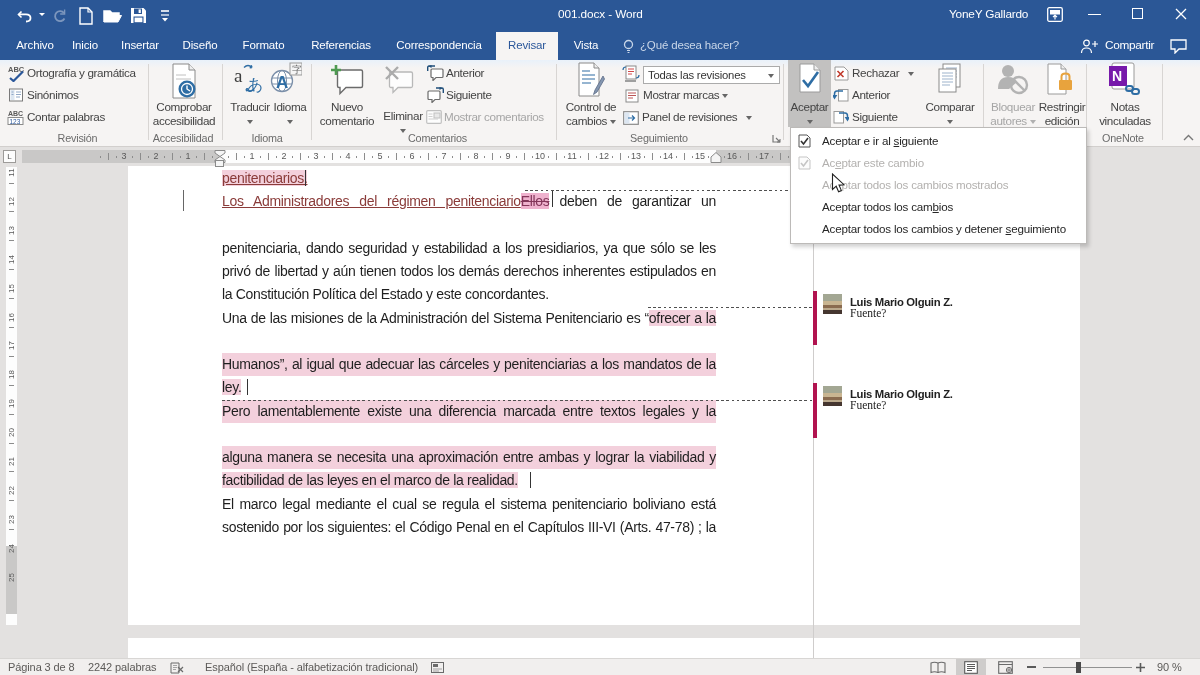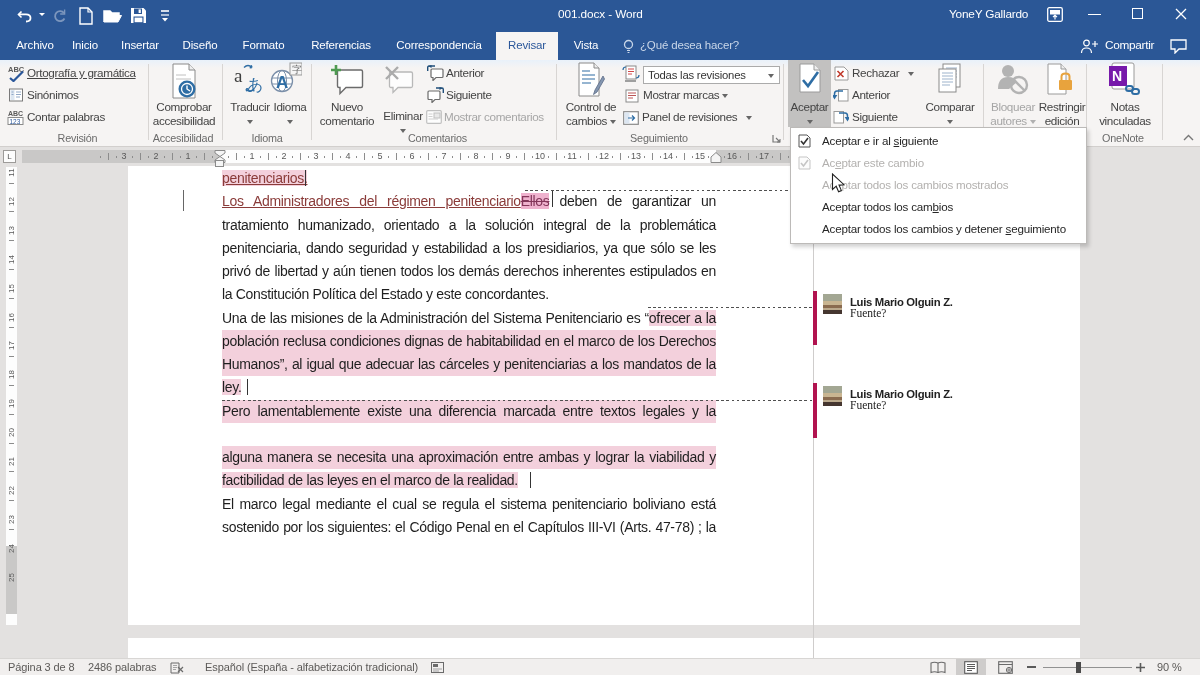--- a/index.html
+++ b/index.html
@@ -158,21 +158,21 @@
 
   <div class="gsep" style="left:148px;"></div>
   <div class="gsep" style="left:222px;"></div>
   <div class="gsep" style="left:311px;"></div>
   <div class="gsep" style="left:556px;"></div>
   <div class="gsep" style="left:783px;"></div>
   <div class="gsep" style="left:983px;"></div>
   <div class="gsep" style="left:1086px;"></div>
   <div class="gsep" style="left:1162px;"></div>
 
-  <div class="smallbtn" style="left:27px;top:2px;text-decoration:underline;">Ortografía y gramática</div>
+  <div class="smallbtn" style="left:27px;top:2px;">Ortografía y gramática</div>
   <div class="smallbtn" style="left:27px;top:24px;">Sinónimos</div>
   <div class="smallbtn" style="left:27px;top:46px;">Contar palabras</div>
 
   <div class="bigtxt" style="left:140px;top:40px;width:88px;">Comprobar<br>accesibilidad</div>
 
   <div class="bigtxt" style="left:225px;top:40px;width:50px;">Traducir<br><span class="dar"></span></div>
   <div class="bigtxt" style="left:266px;top:40px;width:48px;">Idioma<br><span class="dar"></span></div>
 
   <div class="bigtxt" style="left:315px;top:40px;width:64px;">Nuevo<br>comentario</div>
   <div class="bigtxt" style="left:382px;top:49px;width:42px;">Eliminar<br><span class="dar"></span></div>
@@ -496,26 +496,24 @@
   <div class="vnum" style="top:406px;">25</div>
   </div>
 
   <div class="abs" style="left:183px;top:24px;width:1px;height:21px;background:#666;"></div>
 
   <div class="dline" style="top:1px;"><span class="ins pk">penitenciarios.</span></div>
   <div class="caret" style="left:305px;top:4px;"></div>
 
   <div class="dline jst" style="top:24.25px;"><span class="ins">Los Administradores del régimen penitenciario</span><span class="strike">Ellos</span> deben de garantizar un</div>
   <div class="caret" style="left:552px;top:25px;"></div>
-  <div class="dline jst" style="top:47.5px;">tratamiento humanizado, orientado a la solución integral de la problemática</div>
   <div class="dline jst" style="top:70.75px;">penitenciaria, dando seguridad y estabilidad a los presidiarios, ya que sólo se les</div>
   <div class="dline jst" style="top:94px;">privó de libertad y aún tienen todos los demás derechos inherentes estipulados en</div>
   <div class="dline" style="top:117.25px;">la Constitución Política del Estado y este concordantes.</div>
   <div class="dline jst" style="top:140.5px;">Una de las misiones de la Administración del Sistema Penitenciario es “<span class="pk">ofrecer a la</span></div>
-  <div class="dline jst pk" style="top:163.75px;">población reclusa condiciones dignas de habitabilidad en el marco de los Derechos</div>
   <div class="dline" style="top:210.25px;"><span class="pk">ley.</span></div>
   <div class="dline jst pk" style="top:187px;">Humanos”, al igual que adecuar las cárceles y penitenciarias a los mandatos de la</div>
   <div class="caret" style="left:247px;top:213px;"></div>
   <div class="dline jst pk" style="top:233.5px;">Pero lamentablemente existe una diferencia marcada entre textos legales y la</div>
   <div class="dline jst pk" style="top:280px;">alguna manera se necesita una aproximación entre ambas y lograr la viabilidad y</div>
   <div class="dline" style="top:303.25px;"><span class="pk">factibilidad de las leyes en el marco de la realidad.</span></div>
   <div class="caret" style="left:530px;top:306px;"></div>
   <div class="dline jst" style="top:326.5px;">El marco legal mediante el cual se regula el sistema penitenciario boliviano está</div>
   <div class="dline jst" style="top:349.75px;">sostenido por los siguientes: el Código Penal en el Capítulos III-VI (Arts. 47-78) ; la</div>
 
@@ -549,21 +547,21 @@
     <path d="M3 7 L5.5 10 L10 4" stroke="#c5c5c5" stroke-width="1.6" fill="none"></path>
   </svg>
 </div>
 
 <svg class="abs" style="left:831px;top:173px;z-index:60;" width="14" height="21" viewBox="0 0 14 21">
   <path d="M1.5 1 L1.5 16.5 L5.2 13.2 L7.6 18.8 L10.4 17.6 L8 12.1 L13 11.7 Z" fill="#fff" stroke="#222" stroke-width="1.1"></path>
 </svg>
 
 <div id="statusbar">
   <div class="sitem" style="left:8px;">Página 3 de 8</div>
-  <div class="sitem" style="left:88px;">2486 palabras</div>
+  <div class="sitem" style="left:88px;">2242 palabras</div>
   <div class="sitem" style="left:205px;">Español (España - alfabetización tradicional)</div>
 
   <svg class="abs" style="left:170px;top:3px;" width="14" height="12" viewBox="0 0 14 12">
     <path d="M1 1 L9 1 L9 11 L1 11 Z" fill="none" stroke="#6a6a6a"></path>
     <path d="M3 3.5 L7 3.5 M3 5.5 L7 5.5 M3 7.5 L6 7.5" stroke="#9a9a9a" stroke-width="0.9"></path>
     <path d="M8 5 L13 10 M13 5 L8 10" stroke="#6a6a6a" stroke-width="1.2"></path>
   </svg>
 
   <svg class="abs" style="left:431px;top:3px;" width="13" height="11" viewBox="0 0 13 11">
     <rect x="0.5" y="0.5" width="12" height="10" fill="none" stroke="#6a6a6a"></rect>

